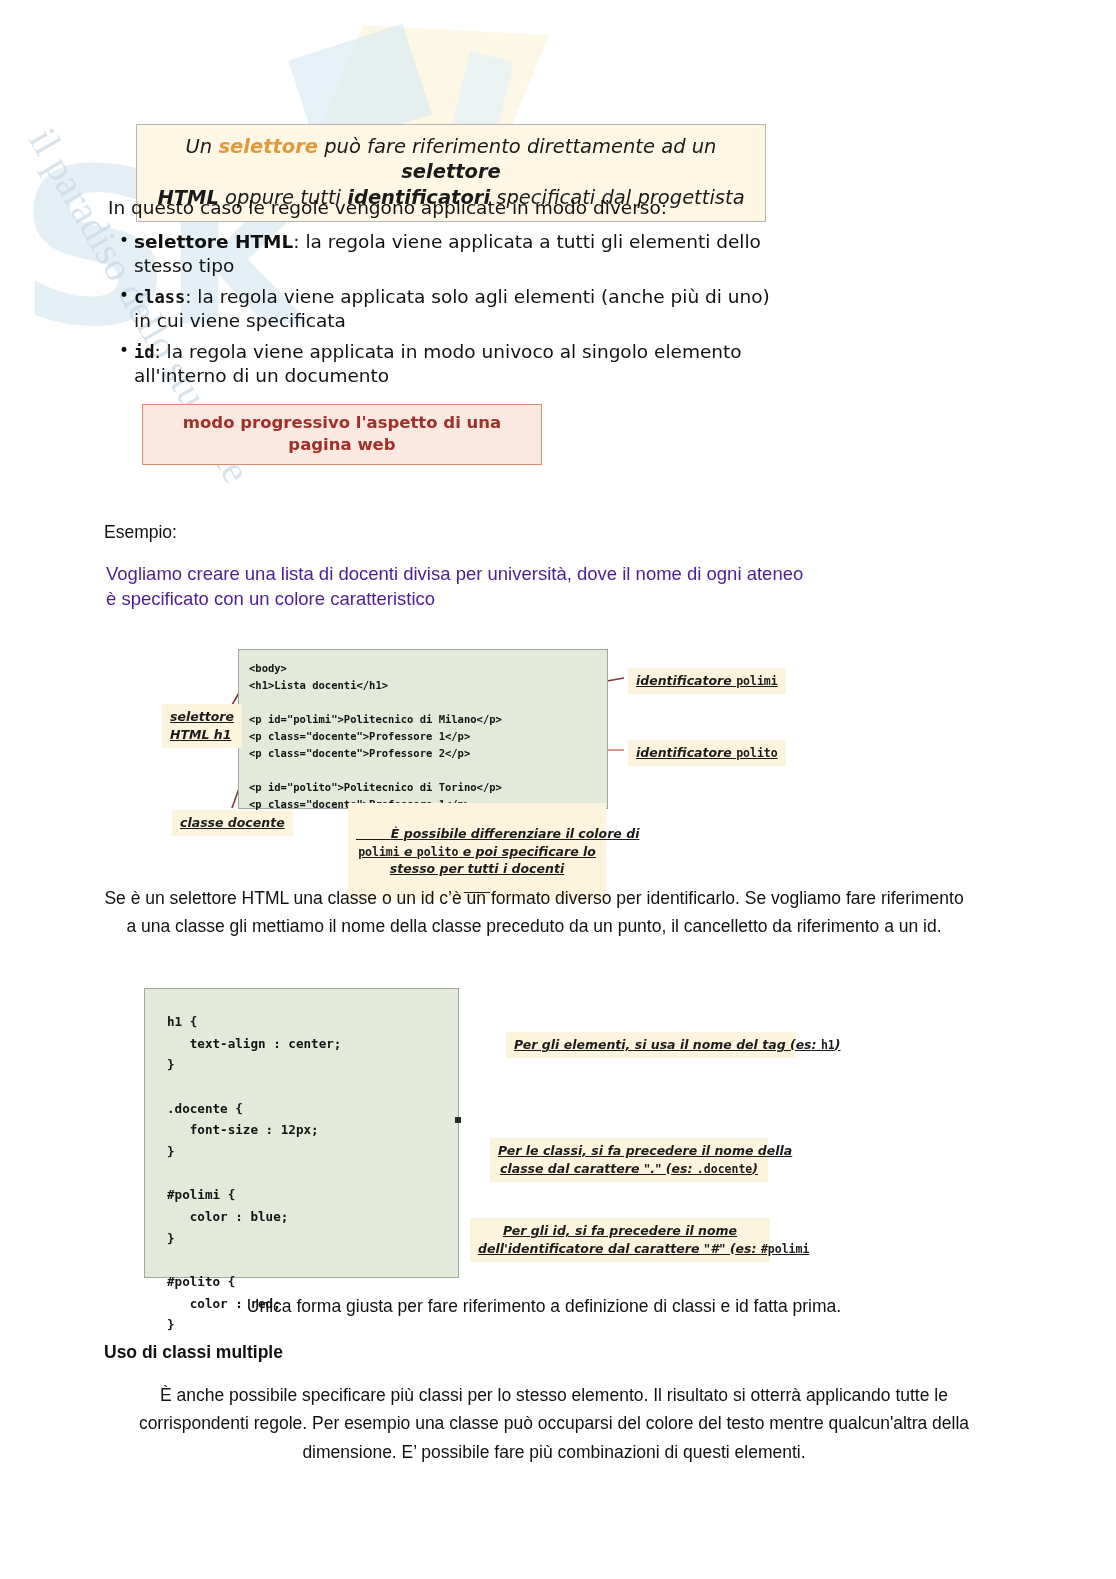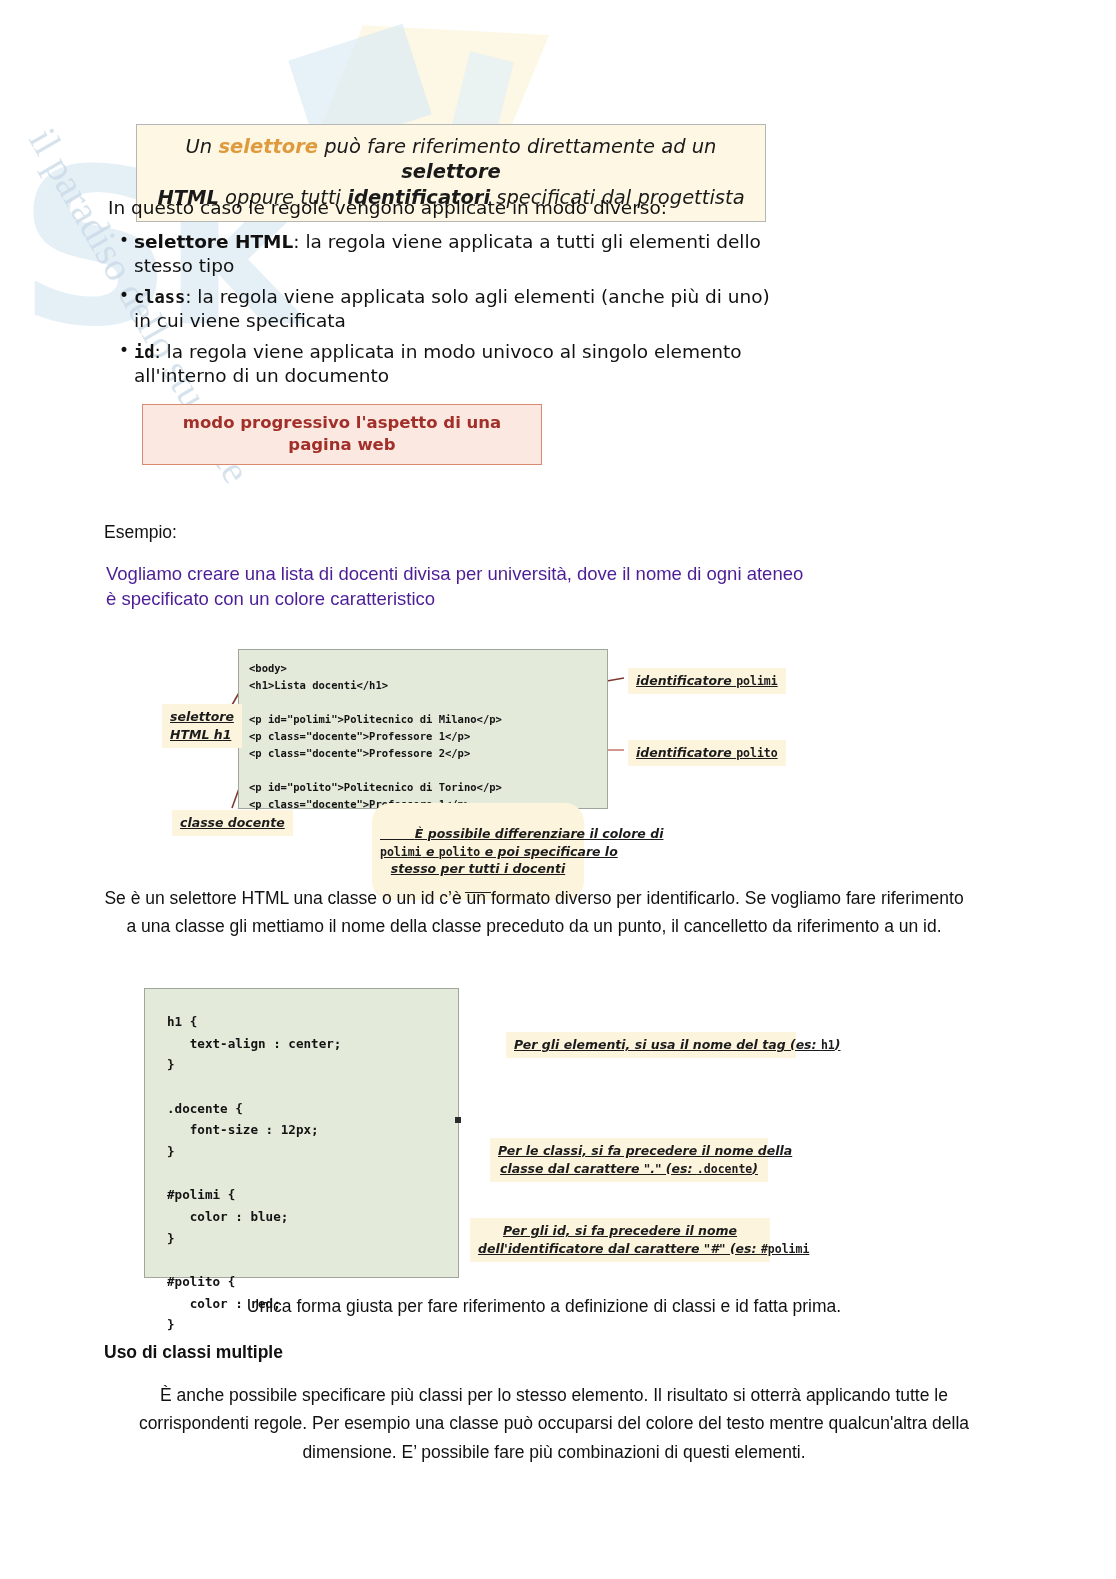--- a/index.html
+++ b/index.html
@@ -242,21 +242,21 @@
     font-style: normal;
     font-weight: bold;
     font-size: 11.5px;
   }
   .anno.center { text-align: center; }
 
   #anno-sel   { left: 162px; top: 74px; }
   #anno-pol   { left: 628px; top: 38px; }
   #anno-plt   { left: 628px; top: 110px; }
   #anno-cls   { left: 172px; top: 180px; }
-  #anno-diff  { left: 372px; top: 173px; width: 212px; border-radius: 19px; }
+  #anno-diff  { left: 348px; top: 173px; width: 258px; }
 
   #anno-el    { left: 506px; top: 1032px; width: 290px; }
   #anno-cl    { left: 490px; top: 1138px; width: 278px; }
   #anno-id    { left: 470px; top: 1218px; width: 300px; }
 
   
   #lines1 { position: absolute; left: 0; top: 0; width: 1116px; height: 240px; }
 </style>
 </head>
 <body>

